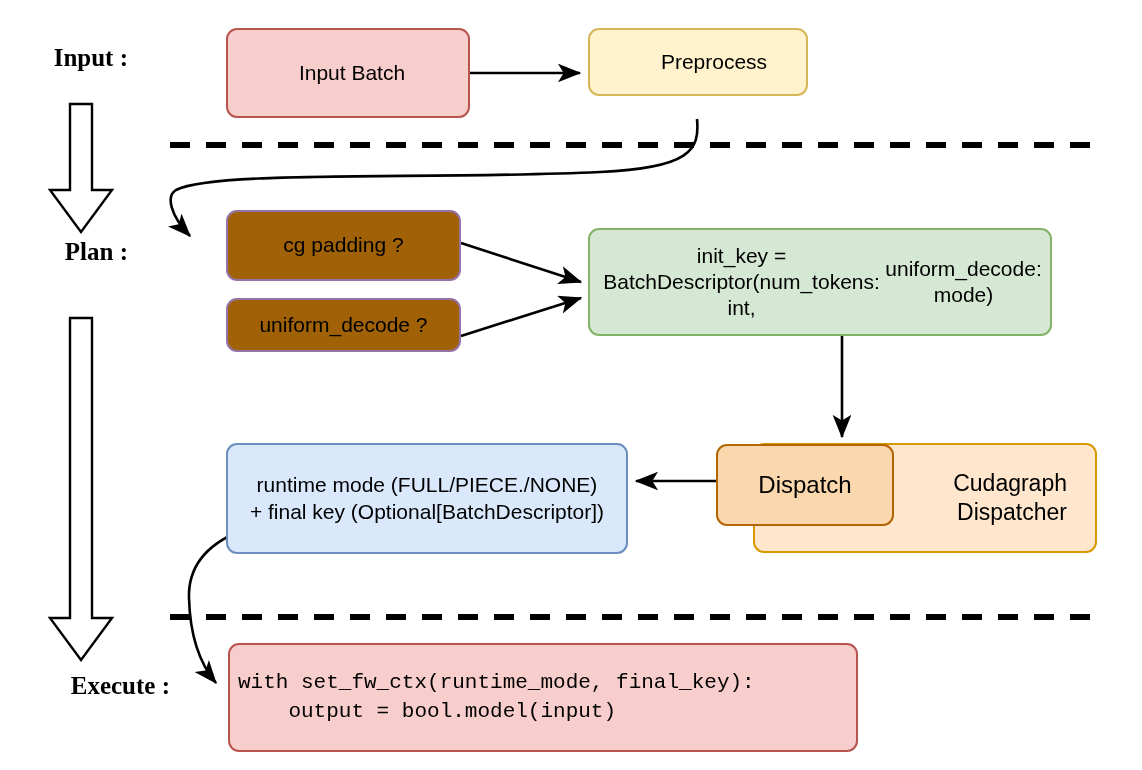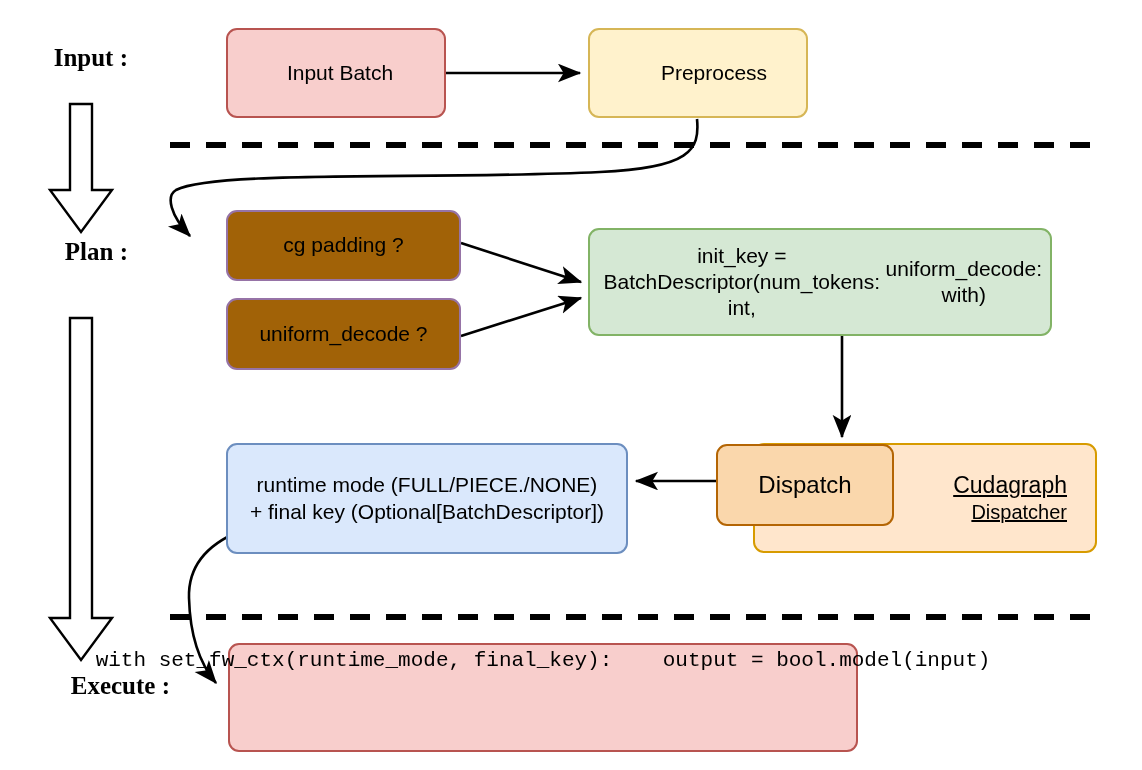--- a/index.html
+++ b/index.html
@@ -99,45 +99,45 @@
 
     <path d="M240,531 C206,545 188,566 189,598 C190,636 200,664 216,683" fill="none" stroke="#000000" stroke-width="2.6" marker-end="url(#ah)"></path>
   </svg>
 
   <div class="stage-label" style="left:0px; top:44px; width:128px;">Input :</div>
 
   <div class="stage-label" style="left:0px; top:238px; width:128px;">Plan :</div>
 
   <div class="stage-label" style="left:0px; top:672px; width:170px;">Execute :</div>
 
-  <div class="node node-pink" style="left:226px; top:28px; width:220px; height:90px;padding-left:16px;">Input Batch</div>
+  <div class="node node-pink" style="left:226px; top:28px; width:244px; height:90px;padding-left:16px;">Input Batch</div>
 
-  <div class="node node-yellow" style="left:588px; top:28px; width:220px; height:90px;padding-left:40px;">Preprocess</div>
+  <div class="node node-yellow" style="left:588px; top:28px; width:220px; height:68px;padding-left:40px;">Preprocess</div>
 
   <div class="node node-purple" style="left:226px; top:210px; width:235px; height:71px;">cg padding ?</div>
 
-  <div class="node node-purple" style="left:226px; top:298px; width:235px; height:72px;">uniform_decode ?</div>
+  <div class="node node-purple" style="left:226px; top:298px; width:235px; height:54px;">uniform_decode ?</div>
 
   <div class="node node-green" style="left:588px; top:228px; width:464px; height:108px; flex-direction:row;">
     <span>init_key = BatchDescriptor(num_tokens: int,</span>
-    <span>uniform_decode: with)</span>
+    <span>uniform_decode: mode)</span>
   </div>
 
   <div class="node node-orange-outer" style="left:753px; top:443px; width:344px; height:110px; flex-direction:column;
-              align-items:flex-end; padding-right:28px;text-decoration:underline;">
+              align-items:flex-end; padding-right:28px;">
     <span style="font-size:23px;">Cudagraph</span>
-    <span style="font-size:20px;margin-left:31px;">Dispatcher</span>
+    <span style="font-size:23px;margin-left:31px;">Dispatcher</span>
   </div>
 
   <div class="node node-orange-inner" style="left:716px; top:444px; width:178px; height:82px; font-size:24px;">Dispatch</div>
 
   <div class="node node-blue" style="left:226px; top:443px; width:402px; height:111px; flex-direction:column;">
     <span>runtime mode (FULL/PIECE./NONE)</span>
     <span>+ final key (Optional[BatchDescriptor])</span>
   </div>
 
-  <div class="node node-pink mono" style="left:228px; top:643px; width:630px; height:109px; flex-direction:row;
+  <div class="node node-pink mono" style="left:228px; top:643px; width:630px; height:109px; flex-direction:column;
               align-items:flex-start; justify-content:center; padding-left:8px;">
     <span class="code-wrap">with set_fw_ctx(runtime_mode, final_key):</span>
     <span class="code-wrap">    output = bool.model(input)</span>
   </div>
 
 </div>
 
 </body></html>

